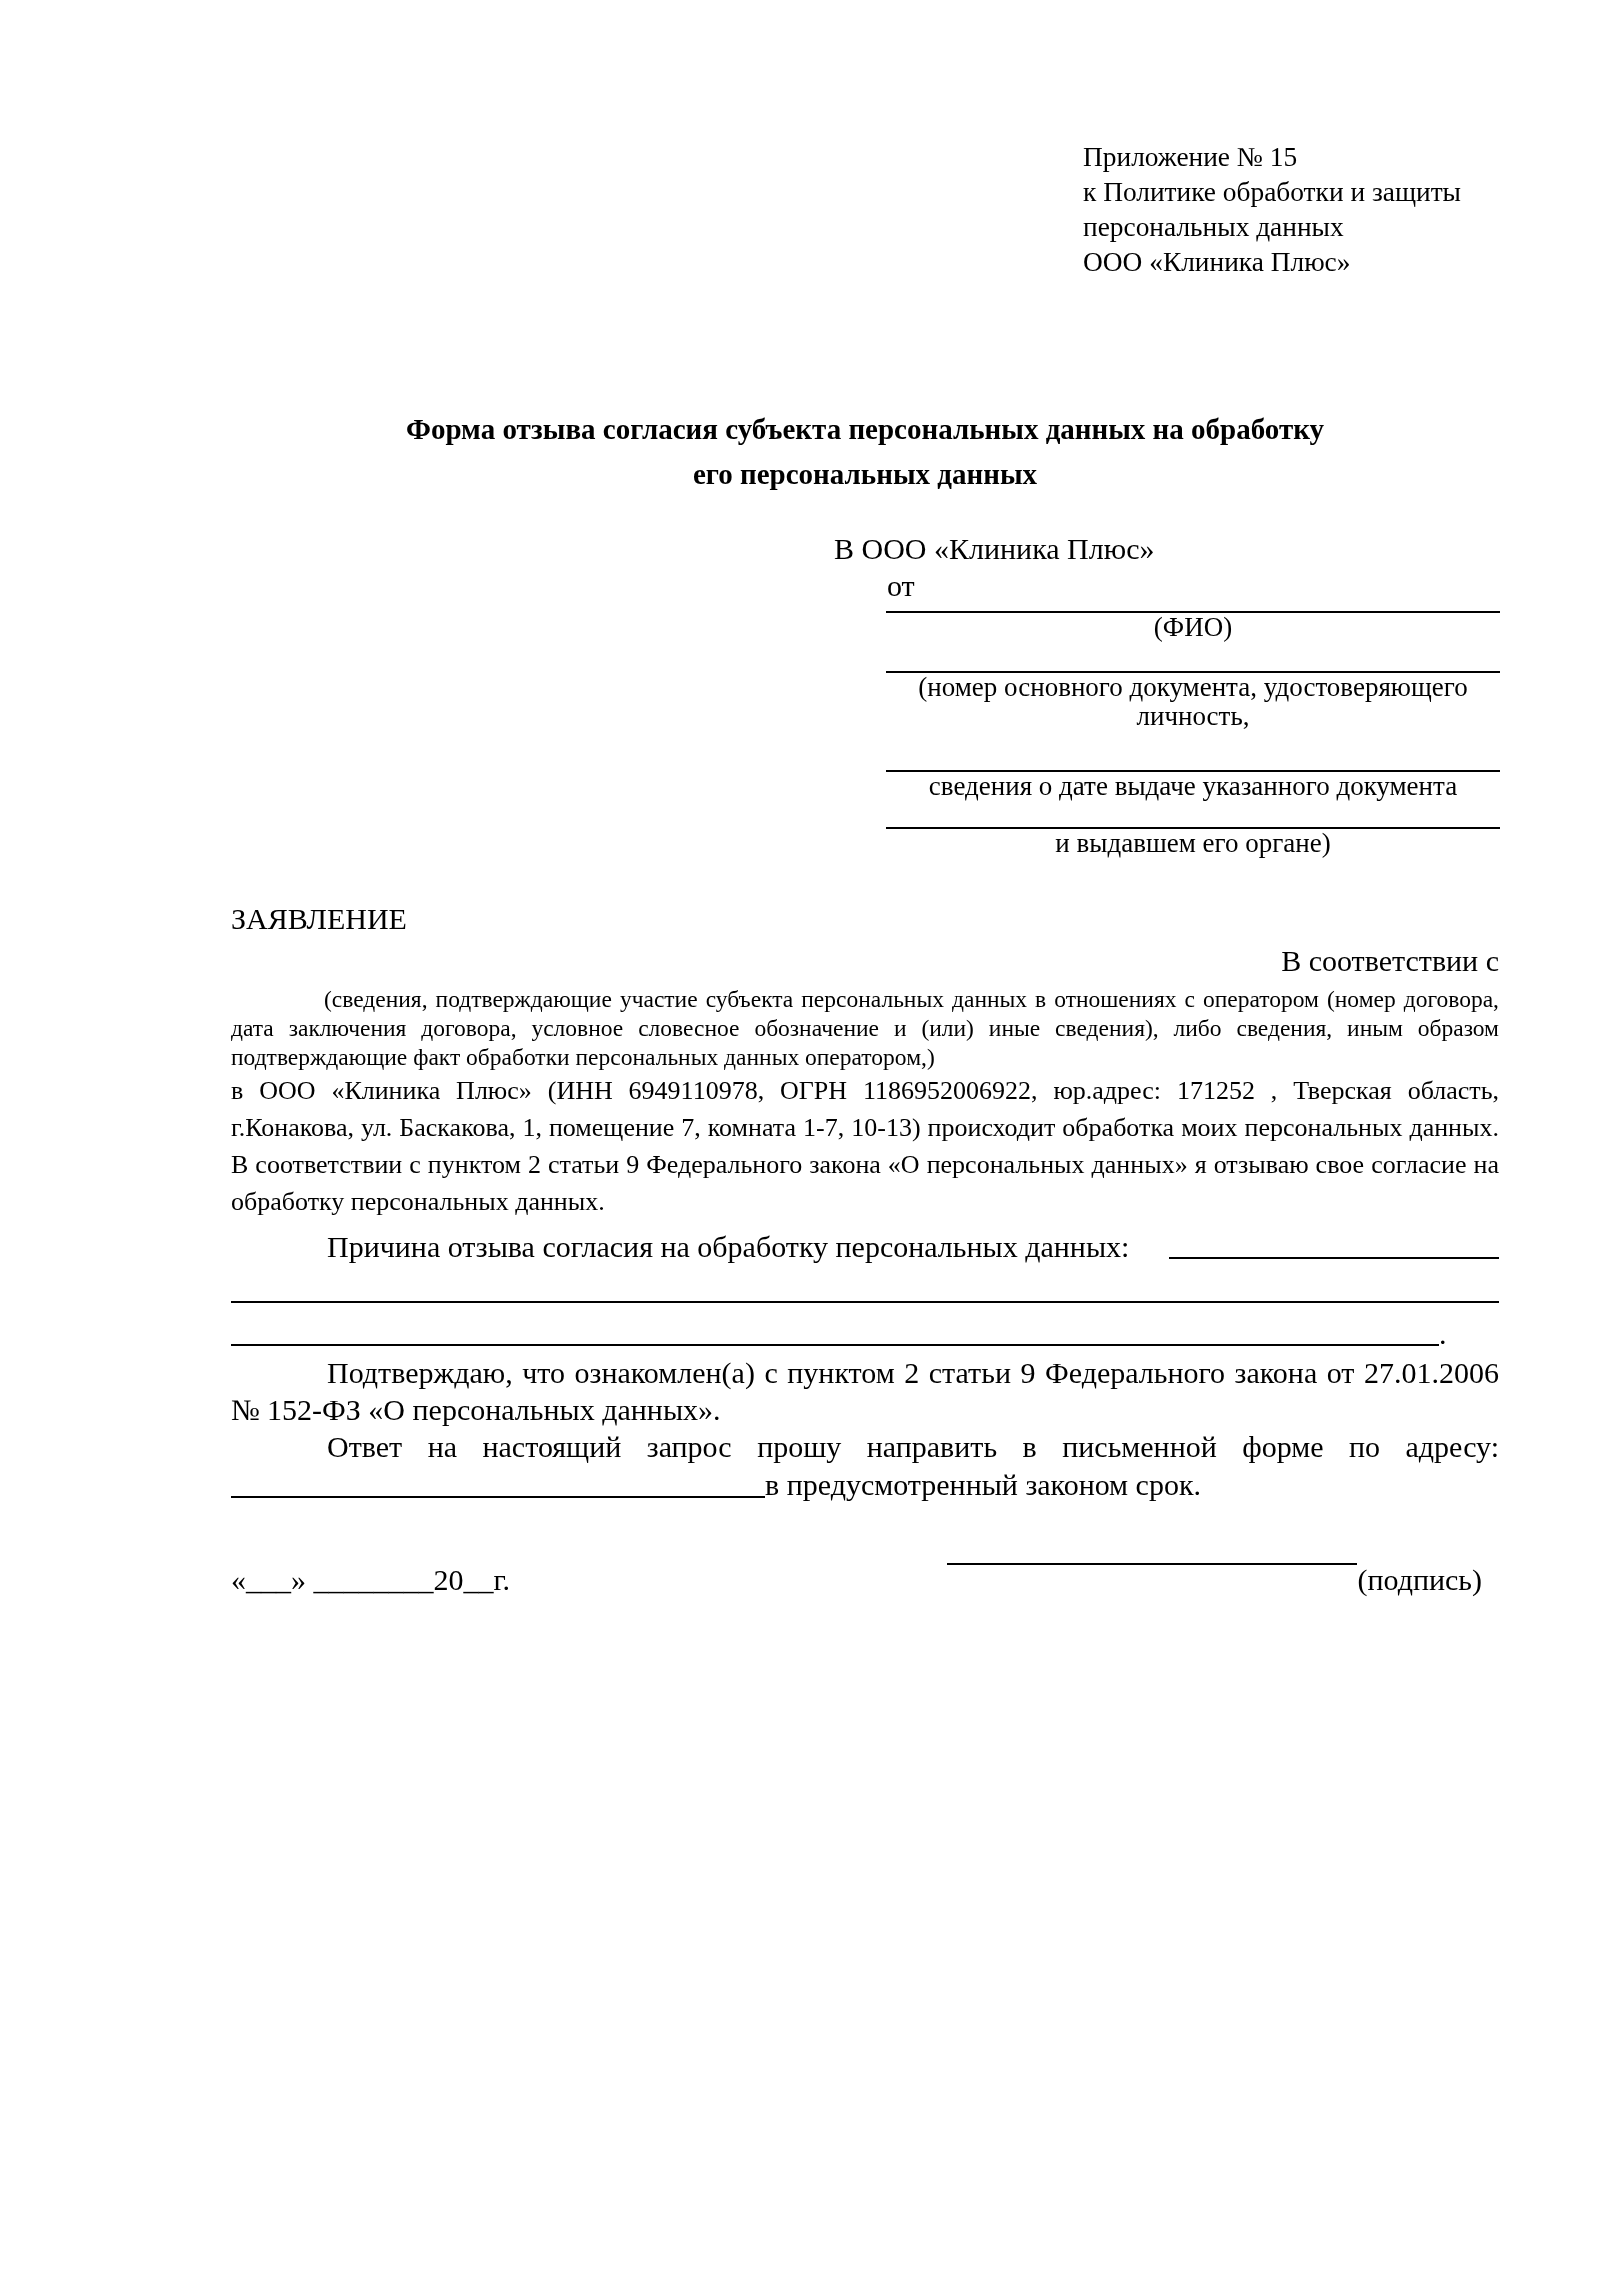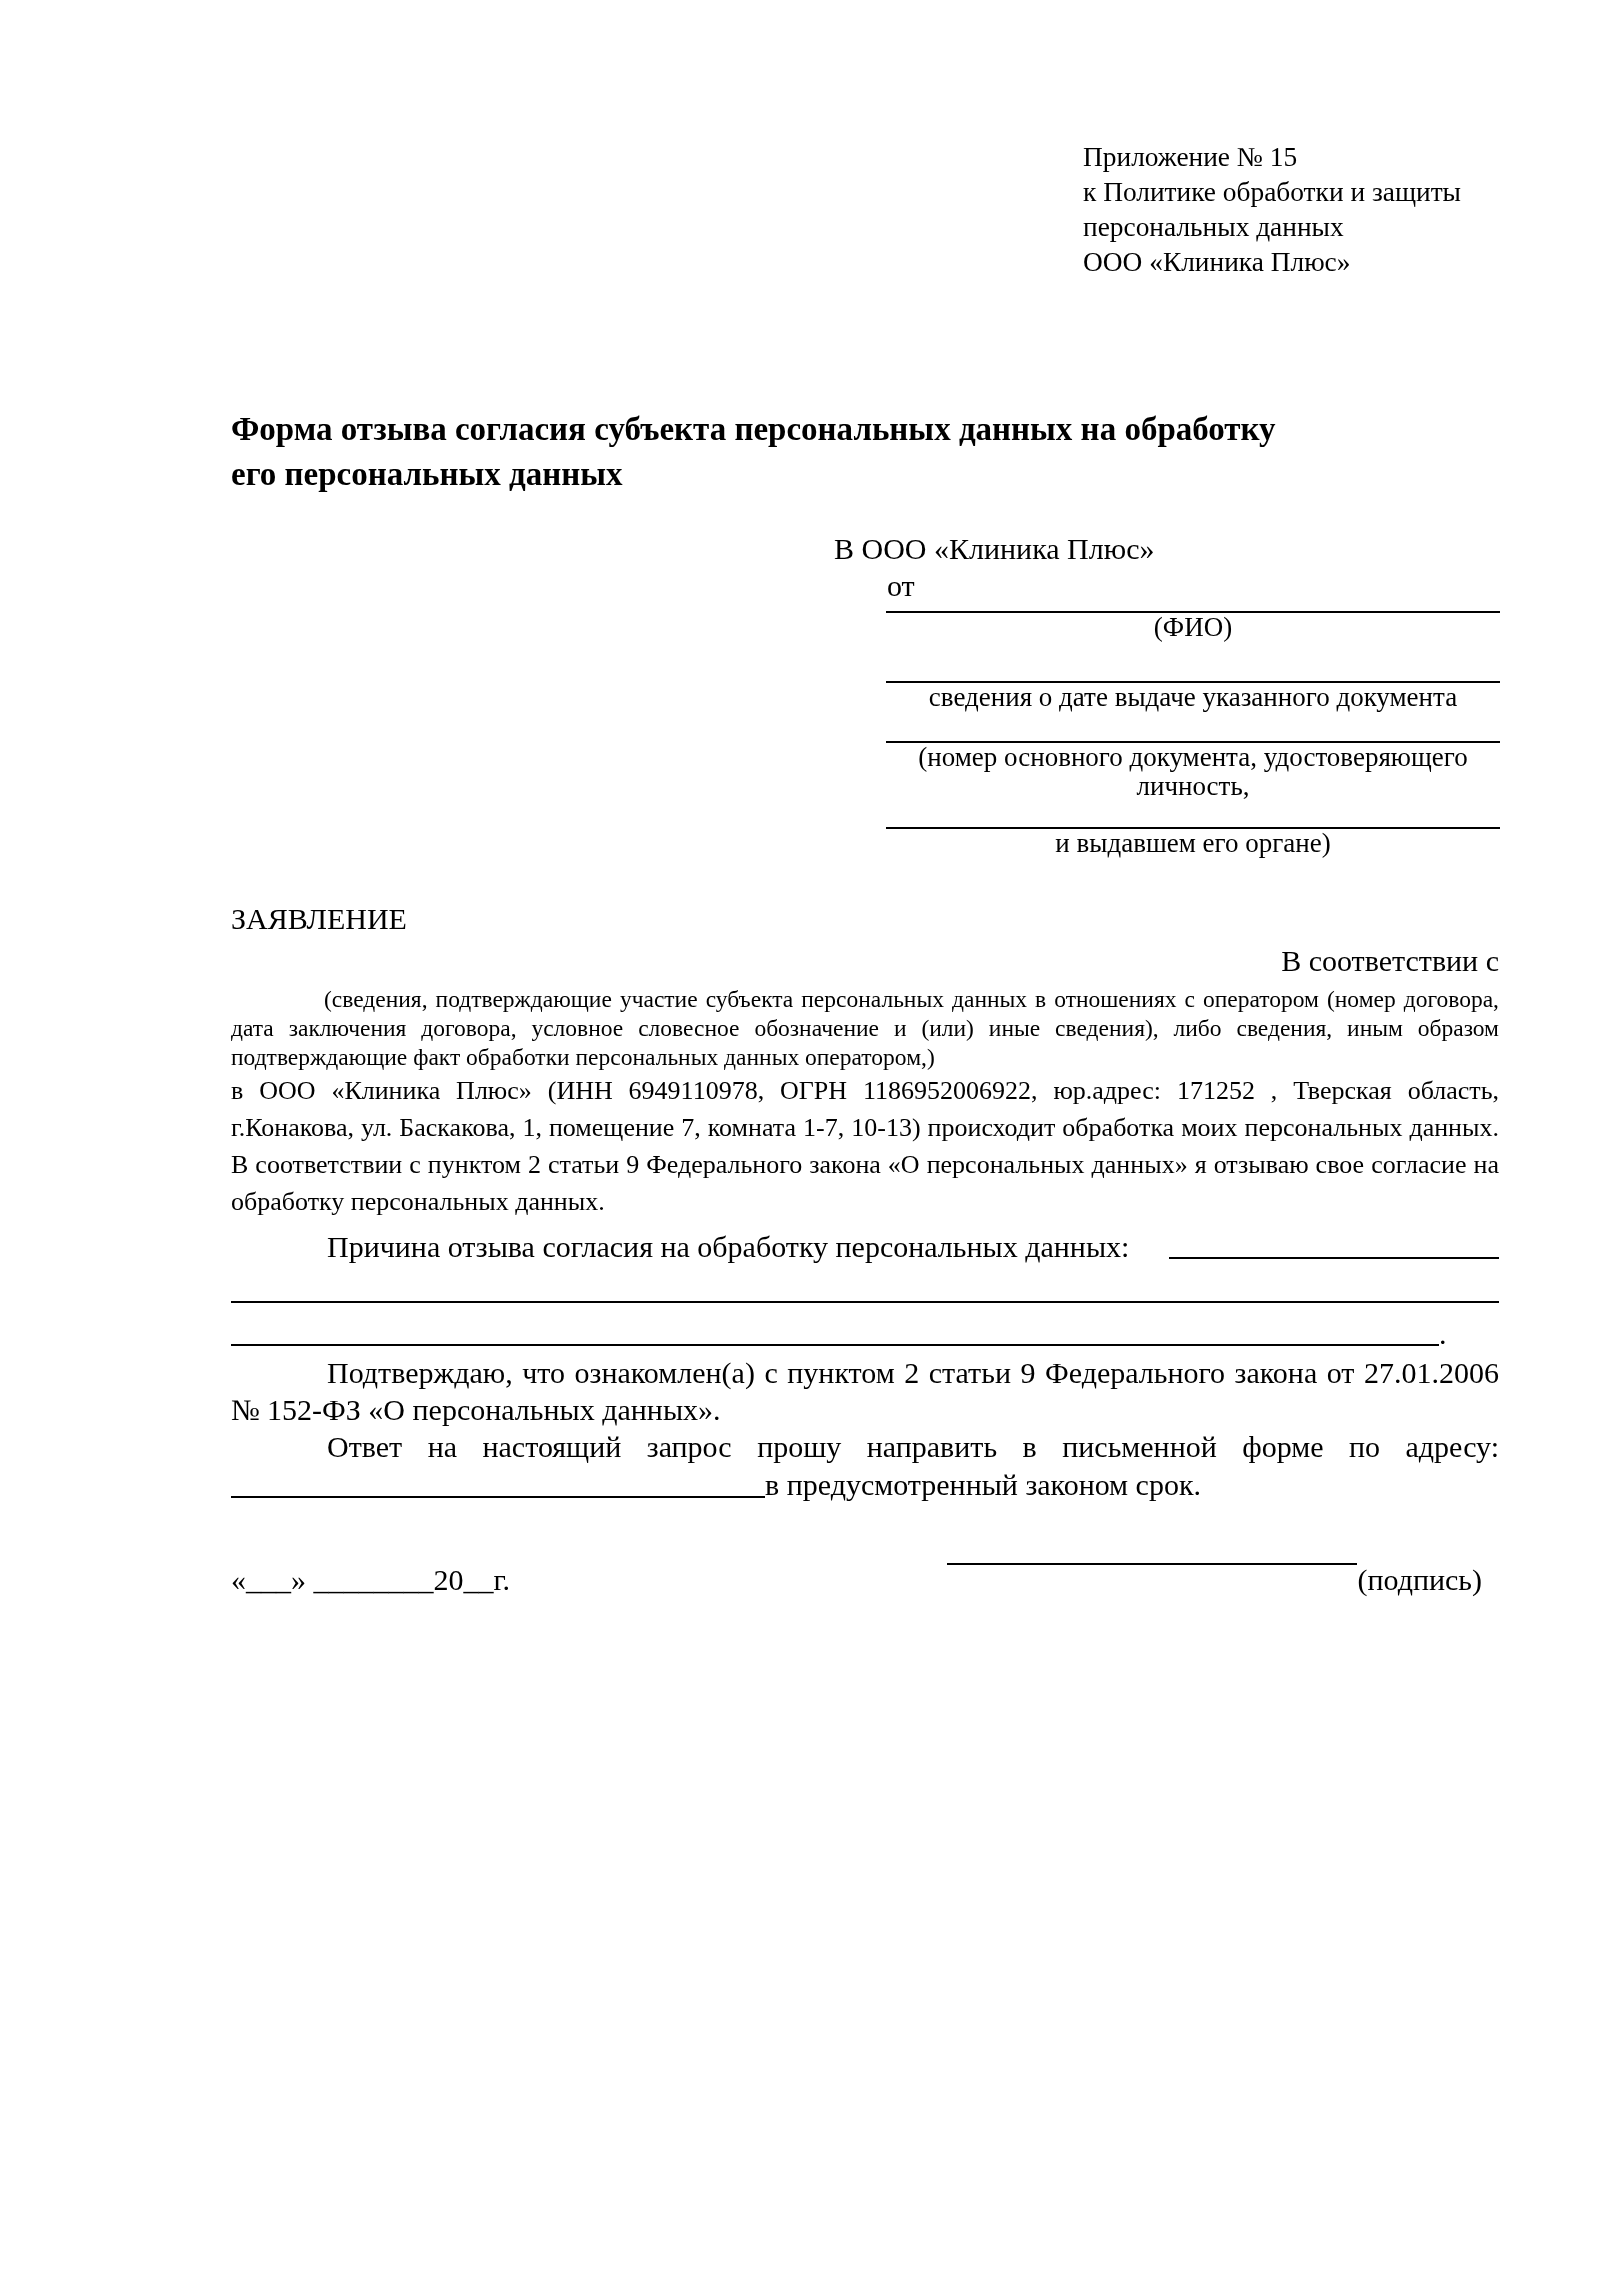--- a/index.html
+++ b/index.html
@@ -16,23 +16,23 @@
   }
   
   .header-block {
     margin-left: 852px;
     font-size: 27.4px;
     line-height: 35px;
   }
   
   .title {
     margin-top: 127px;
-    font-size: 33px;
+    font-size: 29px;
     font-weight: bold;
-    text-align: left;
+    text-align: center;
     line-height: 45px;
   }
   
   .addressee {
     margin-top: 33px;
     margin-left: 603px;
     width: 666px;
     font-size: 30px;
   }
   .to-line { line-height: 37px; }
@@ -151,26 +151,26 @@
 
   <div class="addressee">
     <div class="to-line">В ООО «Клиника Плюс»</div>
     <div class="from-line">от</div>
     <div class="fields">
       <div class="field">
         <div class="line line-h1"></div>
         <div class="caption">(ФИО)</div>
       </div>
       <div class="field">
+        <div class="line line-h2"></div>
+        <div class="caption">(номер основного документа, удостоверяющего личность,</div>
+      </div>
+      <div class="field">
         <div class="line line-h3"></div>
         <div class="caption">сведения о дате выдаче указанного документа</div>
-      </div>
-      <div class="field">
-        <div class="line line-h2"></div>
-        <div class="caption">(номер основного документа, удостоверяющего личность,</div>
       </div>
       <div class="field">
         <div class="line line-h4"></div>
         <div class="caption">и выдавшем его органе)</div>
       </div>
     </div>
   </div>
 
   <div class="statement-heading">ЗАЯВЛЕНИЕ</div>
 

